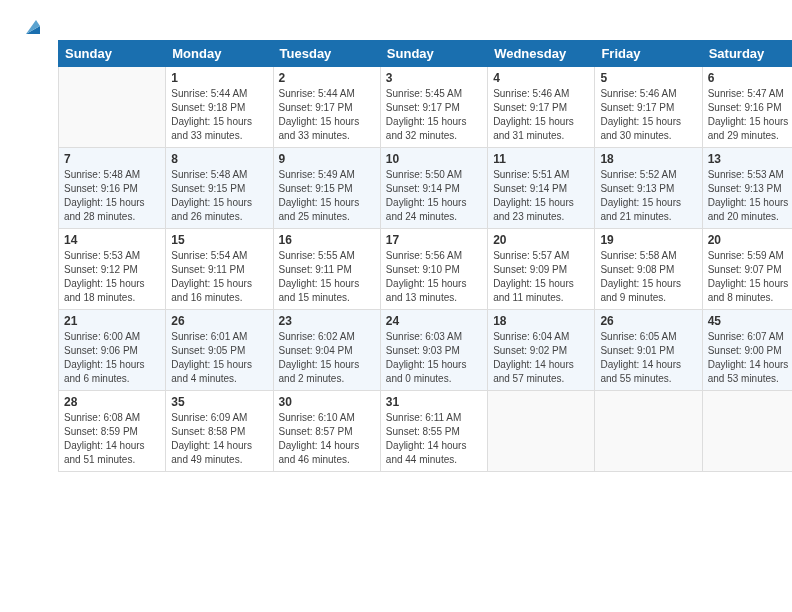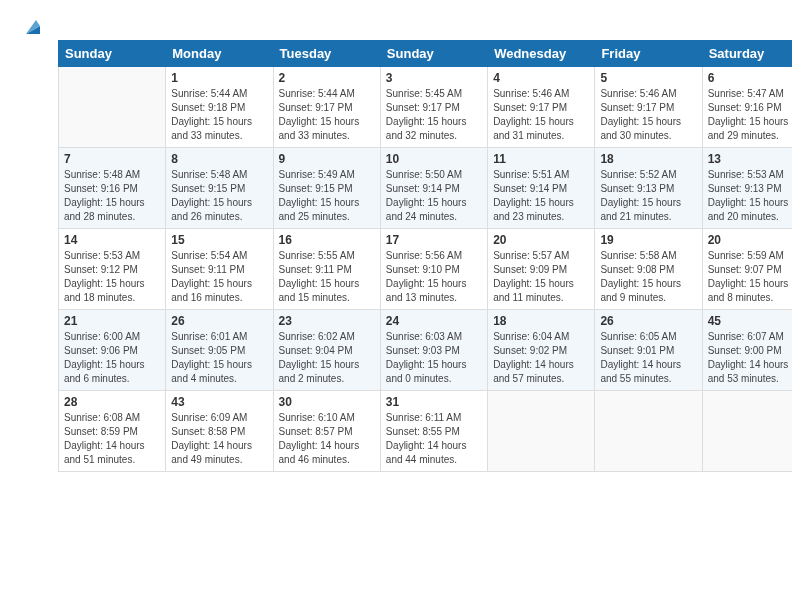--- a/index.html
+++ b/index.html
@@ -248,21 +248,21 @@
             <span class="day-number">45</span>
             <div class="day-info">Sunrise: 6:07 AM<br>Sunset: 9:00 PM<br>Daylight: 14 hours and 53 minutes.</div>
           </td>
         </tr>
         <tr>
           <td>
             <span class="day-number">28</span>
             <div class="day-info">Sunrise: 6:08 AM<br>Sunset: 8:59 PM<br>Daylight: 14 hours and 51 minutes.</div>
           </td>
           <td>
-            <span class="day-number">43</span>
+            <span class="day-number">35</span>
             <div class="day-info">Sunrise: 6:09 AM<br>Sunset: 8:58 PM<br>Daylight: 14 hours and 49 minutes.</div>
           </td>
           <td>
             <span class="day-number">30</span>
             <div class="day-info">Sunrise: 6:10 AM<br>Sunset: 8:57 PM<br>Daylight: 14 hours and 46 minutes.</div>
           </td>
           <td>
             <span class="day-number">31</span>
             <div class="day-info">Sunrise: 6:11 AM<br>Sunset: 8:55 PM<br>Daylight: 14 hours and 44 minutes.</div>
           </td>

